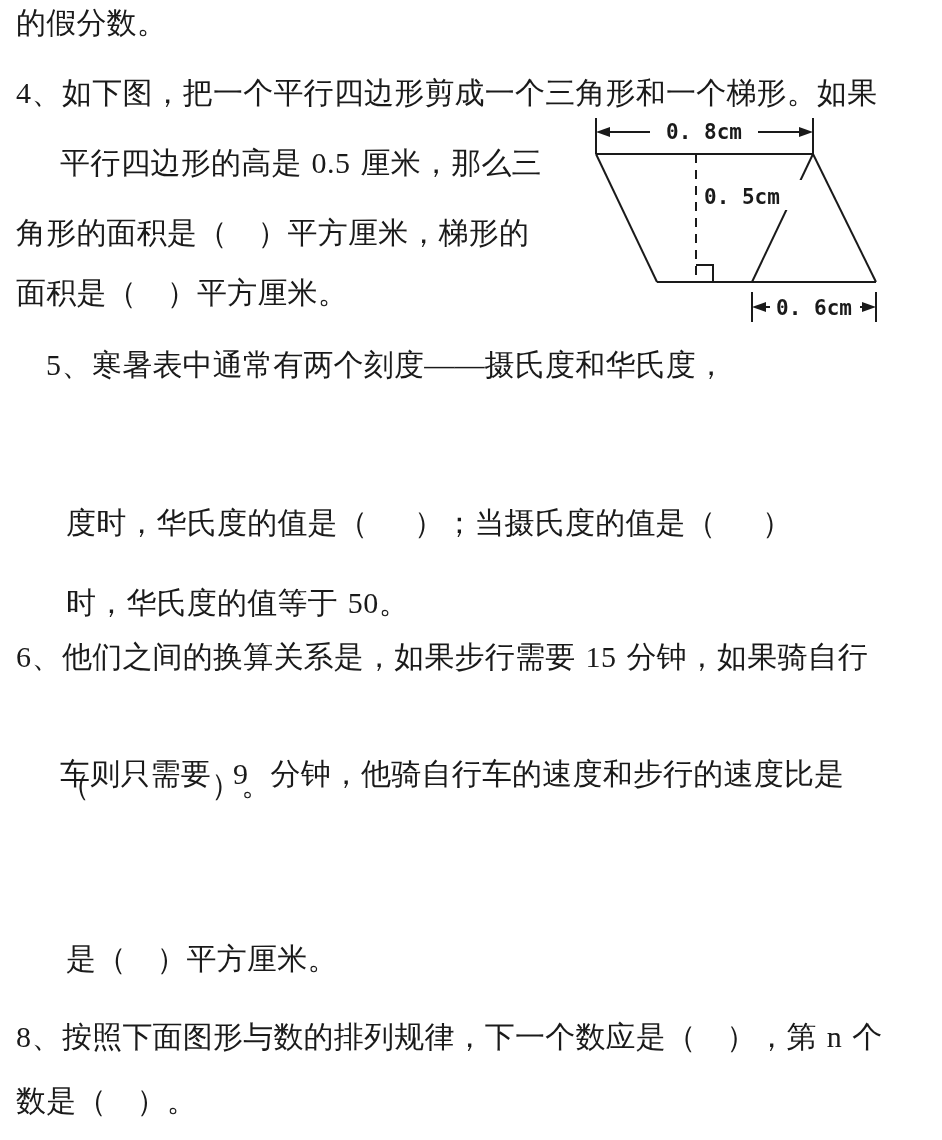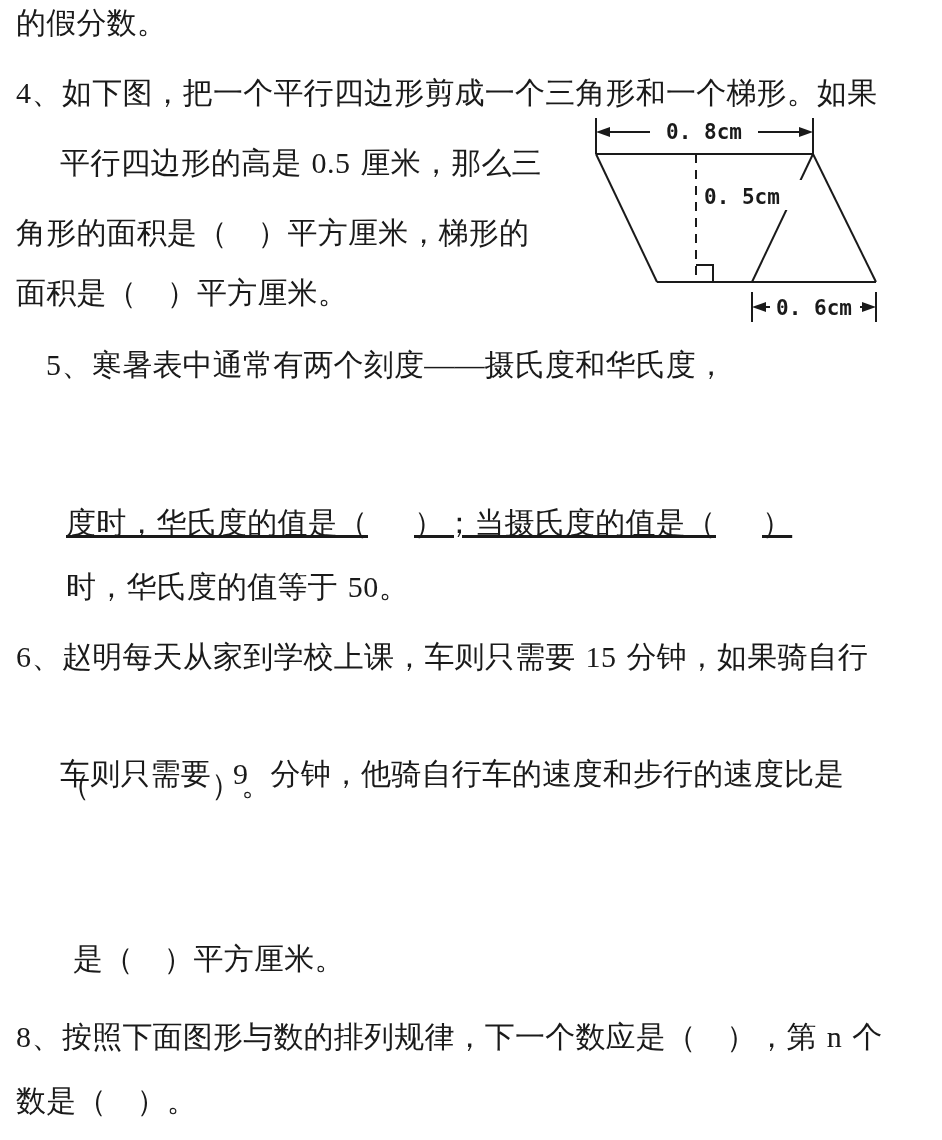--- a/index.html
+++ b/index.html
@@ -150,43 +150,43 @@
       <rect x="190" y="181" width="90" height="30" fill="#ffffff"></rect>
       <text class="fig-label" x="234" y="205" text-anchor="middle">0. 6cm</text>
     </svg>
   </div>
 
   <div class="line abs" style="left:16px; top:350px;margin-left:30px;">
     <span class="lat">5、</span><span>寒暑表中通常有两个刻度——摄氏度和华氏度，</span>
   </div>
 
 
-  <div class="line abs" style="left:66px; top:508px;text-decoration:underline;">
+  <div class="line abs" style="left:66px; top:508px;">
     <span>度时，华氏度的值是（</span><span class="sp-xwide"></span><span>）；当摄氏度的值是（</span><span class="sp-xwide"></span><span>）</span>
   </div>
 
-  <div class="line abs" style="left:66px; top:572px;">
+  <div class="line abs" style="left:66px; top:588px;">
     <span>时，华氏度的值等于</span><span class="sp"></span><span class="lat">50</span><span>。</span>
   </div>
 
   <div class="line abs" style="left:16px; top:642px;">
-    <span class="lat">6、</span><span>赵明每天从家到学校上课，车则只需要</span><span class="sp"></span><span class="lat">15</span><span class="sp"></span><span>分钟，如果骑自行</span>
+    <span class="lat">6、</span><span>他们之间的换算关系是，如果步行需要</span><span class="sp"></span><span class="lat">15</span><span class="sp"></span><span>分钟，如果骑自行</span>
   </div>
 
   <div class="line abs" style="left:60px; top:724px;margin-top:35px;">
     <span>车则只需要</span><span class="sp-wide"></span><span class="lat">9</span><span class="sp-wide"></span><span>分钟，他骑自行车的速度和步行的速度比是</span>
   </div>
 
   <div class="line abs" style="left:60px; top:770px;">
     <span>（　　　　）。</span>
   </div>
 
 
 
-  <div class="line abs" style="left:66px; top:944px;margin-left:7px;">
+  <div class="line abs" style="left:66px; top:944px;">
     <span>是（</span><span class="sp-blank"></span><span>）平方厘米。</span>
   </div>
 
   <div class="line abs" style="left:16px; top:1022px;">
     <span class="lat">8、</span><span>按照下面图形与数的排列规律，下一个数应是（</span><span class="sp-blank"></span><span>），第</span><span class="sp"></span><span class="lat">n</span><span class="sp"></span><span>个</span>
   </div>
 
   <div class="line abs" style="left:16px; top:1086px;">
     <span>数是（</span><span class="sp-blank"></span><span>）。</span>
   </div>

